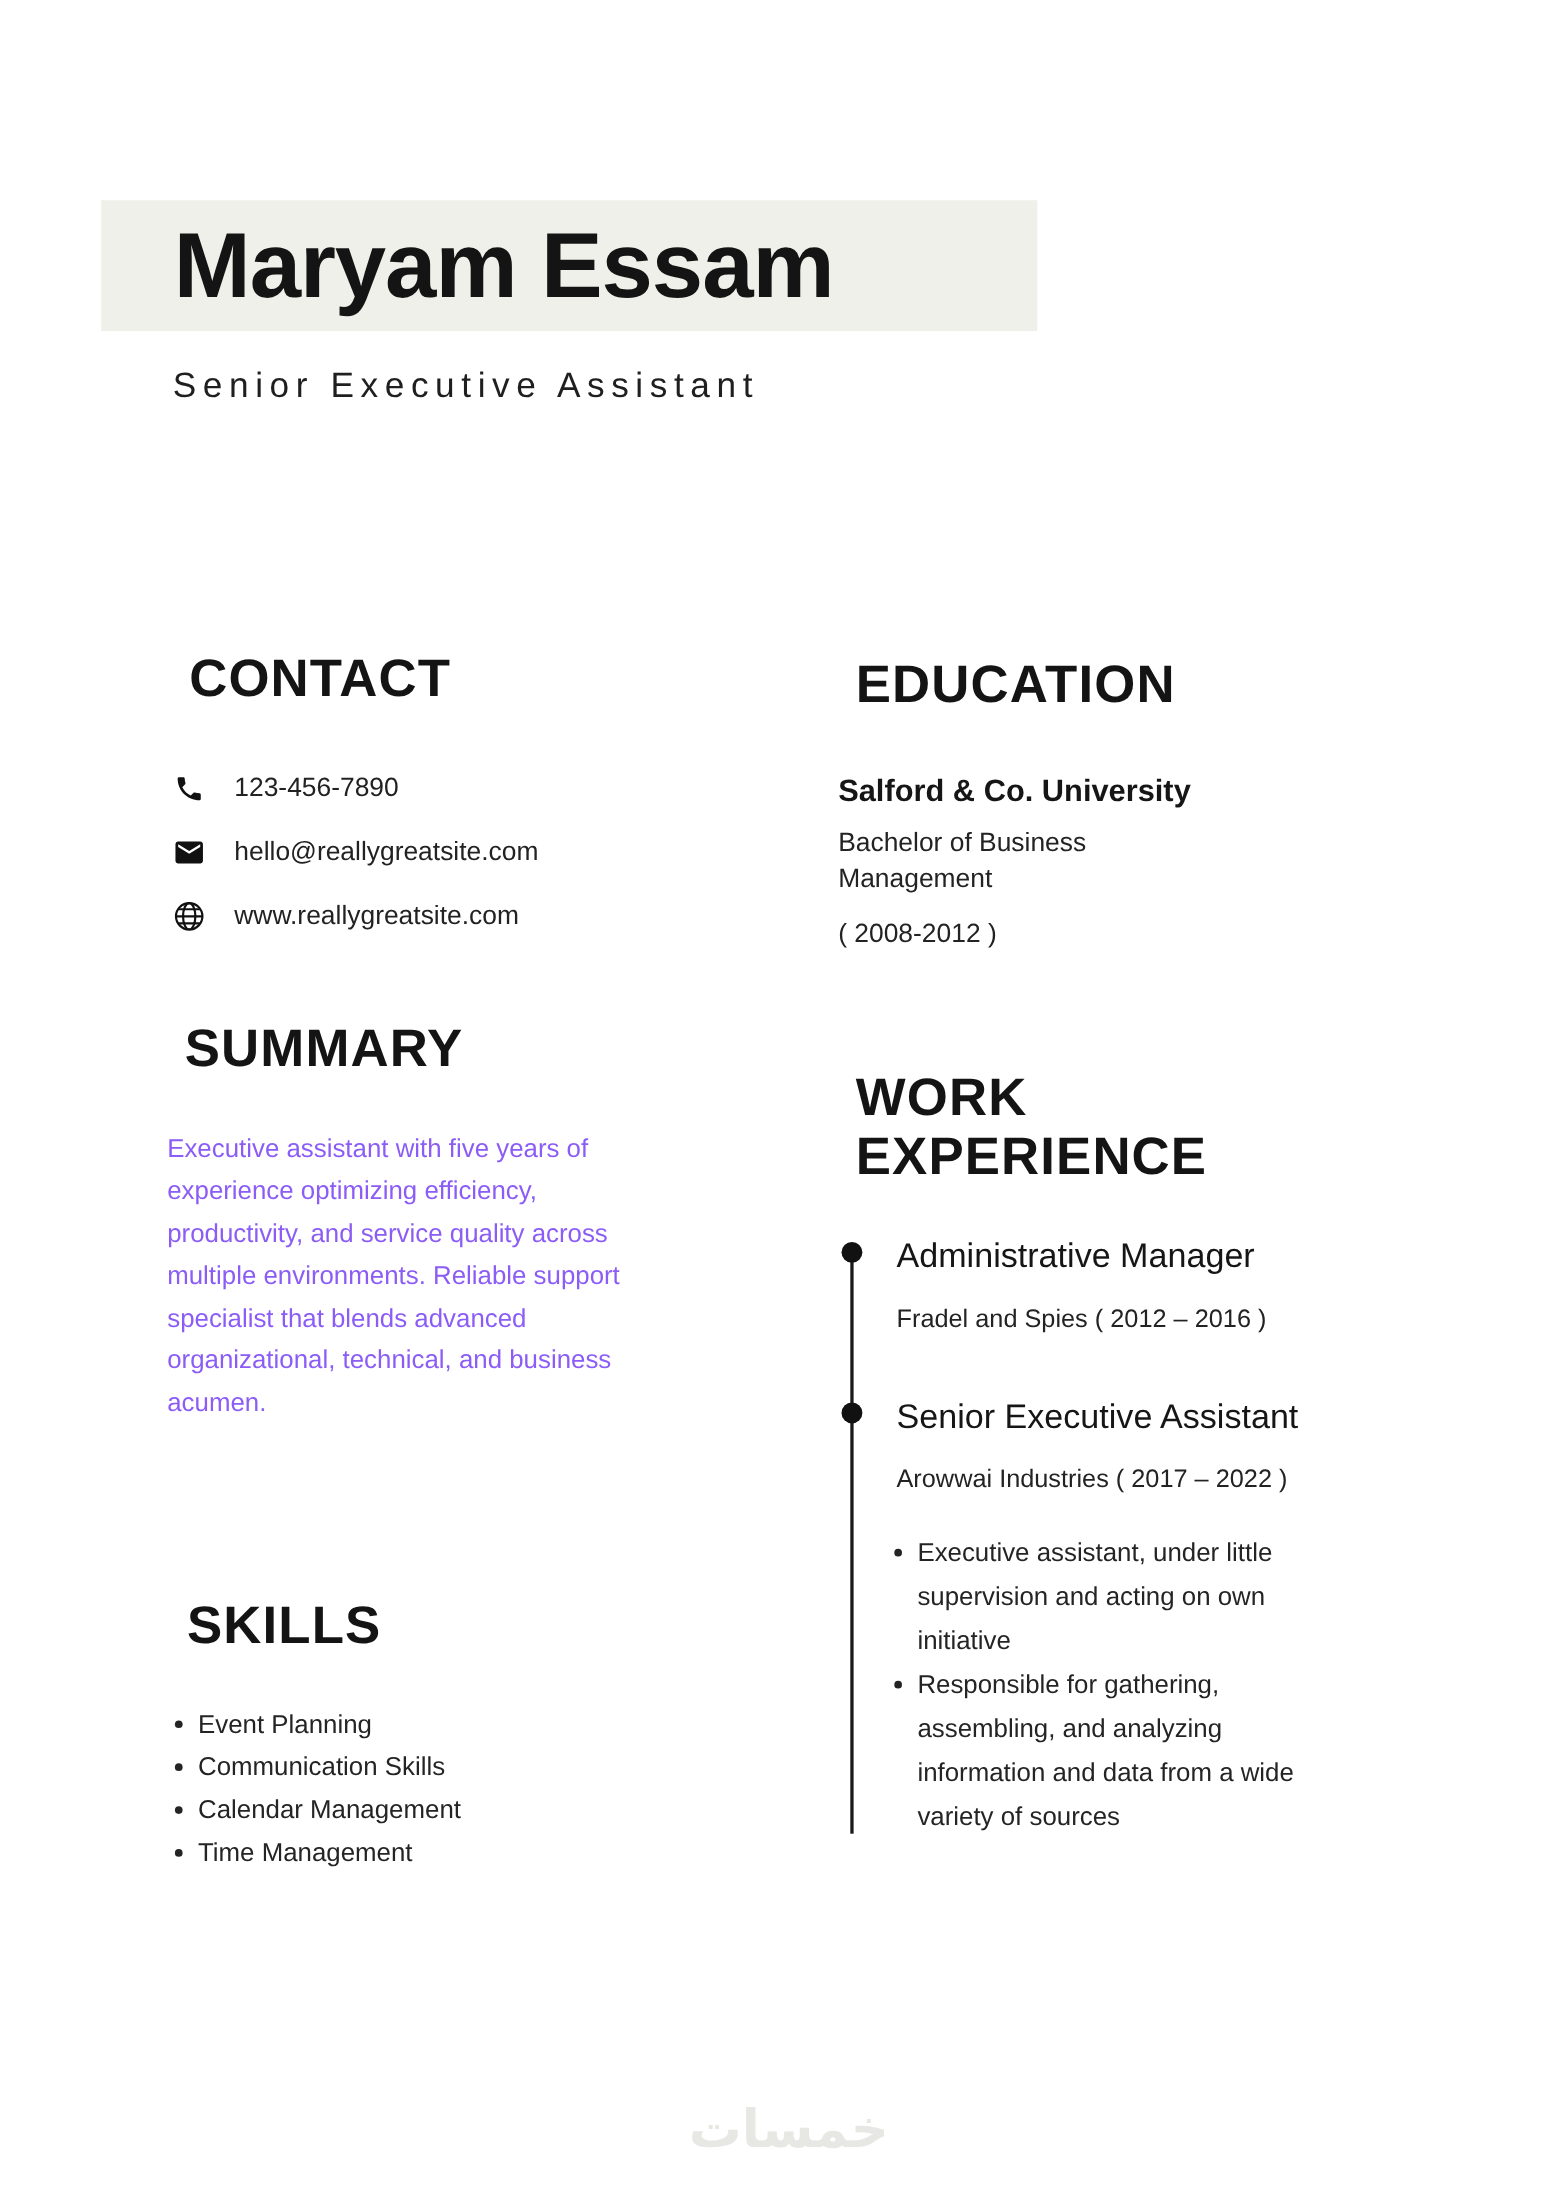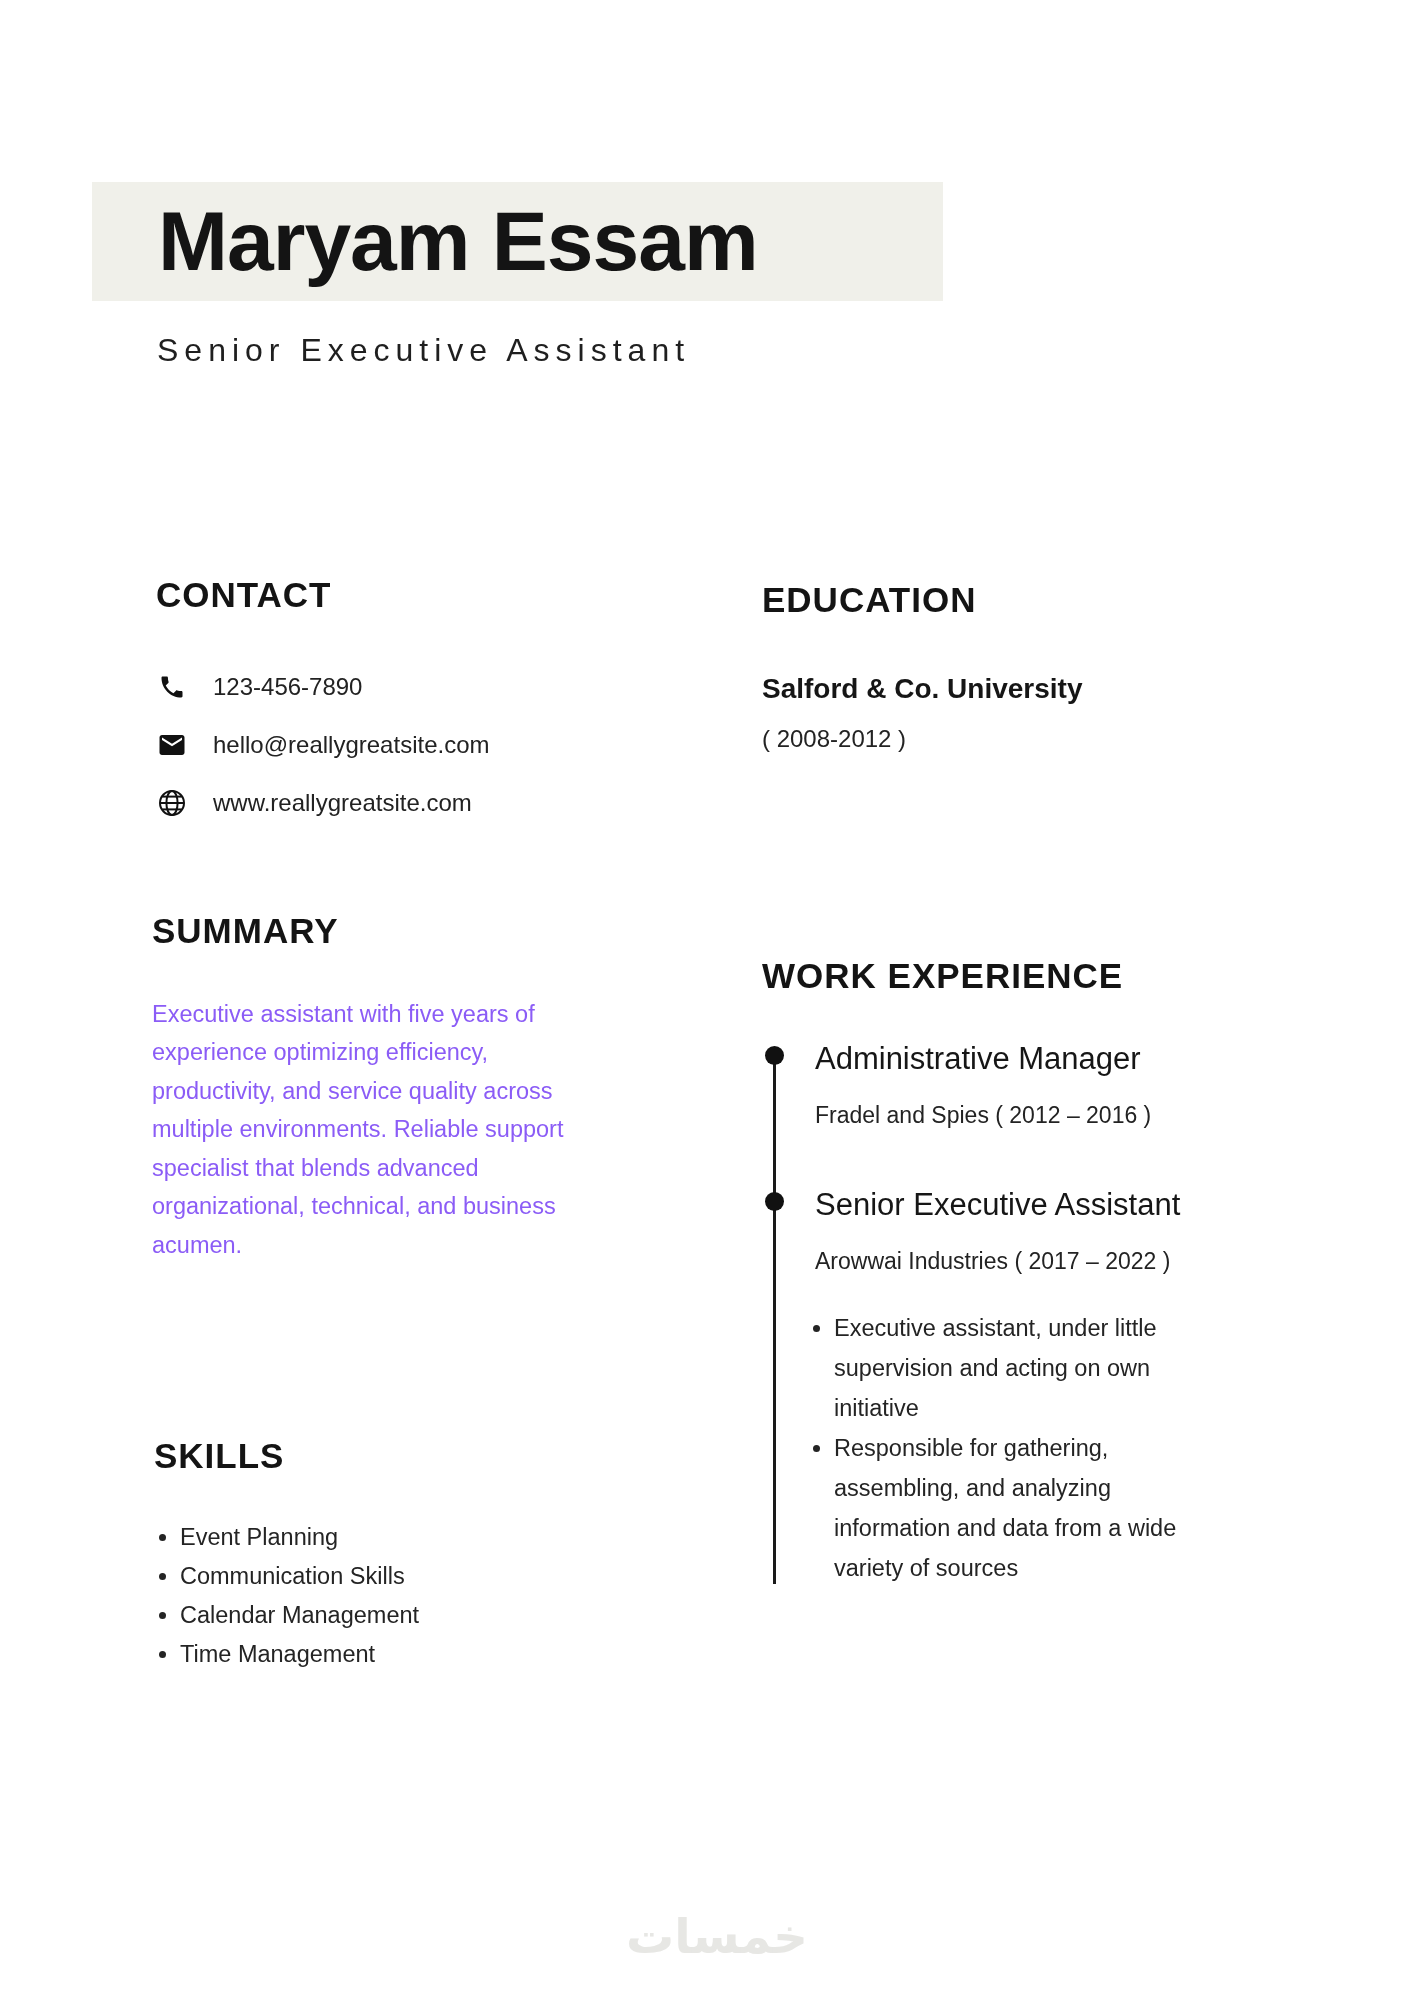--- a/index.html
+++ b/index.html
@@ -25,21 +25,21 @@
     white-space:nowrap;
   }
   .subtitle{
     position:absolute;left:157px;top:332px;
     font-size:32px;letter-spacing:6px;color:#1f1f1f;
     white-space:nowrap;
   }
   
   section{position:absolute;}
   .h2{
-    margin:0;font-size:35px;font-weight:bold;
+    margin:16px;font-size:48px;font-weight:bold;
     letter-spacing:1px;color:#141414;line-height:1.1;
   }
   
   #contact{left:156px;top:576px;width:440px;}
   .contact-list{margin-top:55px;}
   .contact-row{display:flex;align-items:center;margin-bottom:24px;height:34px;}
   .contact-icon{width:32px;height:32px;flex:0 0 32px;margin-right:25px;display:flex;align-items:center;justify-content:center;}
   .contact-icon svg{display:block;}
   .contact-text{font-size:24px;color:#222;white-space:nowrap;}
   
@@ -124,20 +124,22 @@
           </svg>
         </span>
         <span class="contact-text">www.reallygreatsite.com</span>
       </div>
     </div>
   </section>
 
   <section id="education">
     <h2 class="h2">EDUCATION</h2>
     <div class="school">Salford &amp; Co. University</div>
+    <div class="degree">Bachelor of Business
+Management</div>
     <div class="years">( 2008-2012 )</div>
   </section>
 
   <section id="summary">
     <h2 class="h2">SUMMARY</h2>
     <p>Executive assistant with five years of
 experience optimizing efficiency,
 productivity, and service quality across
 multiple environments. Reliable support
 specialist that blends advanced

